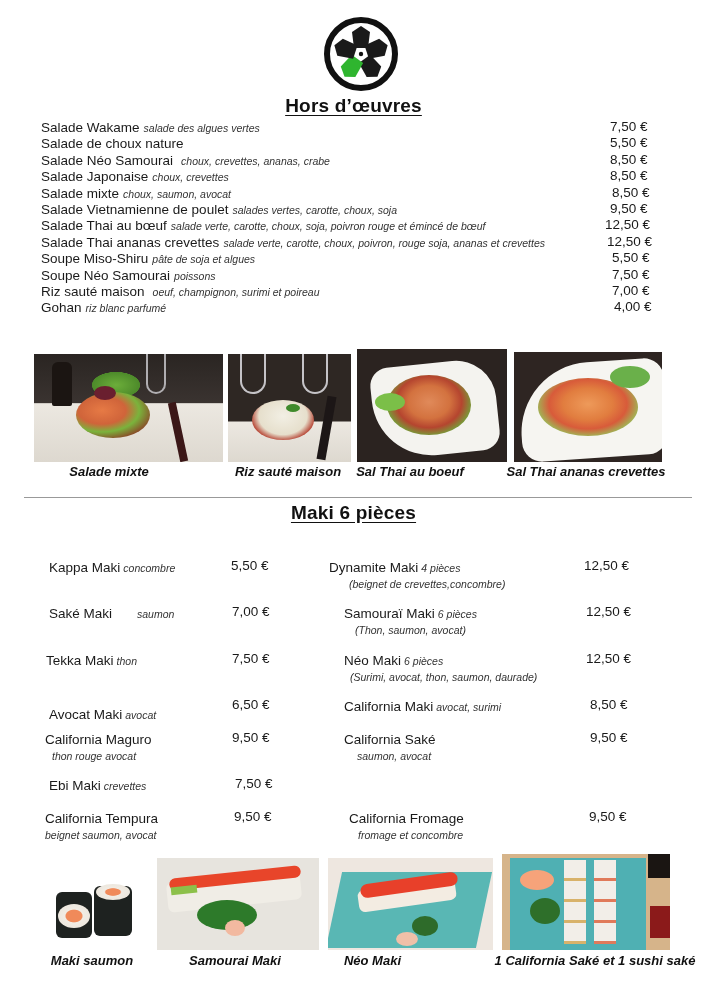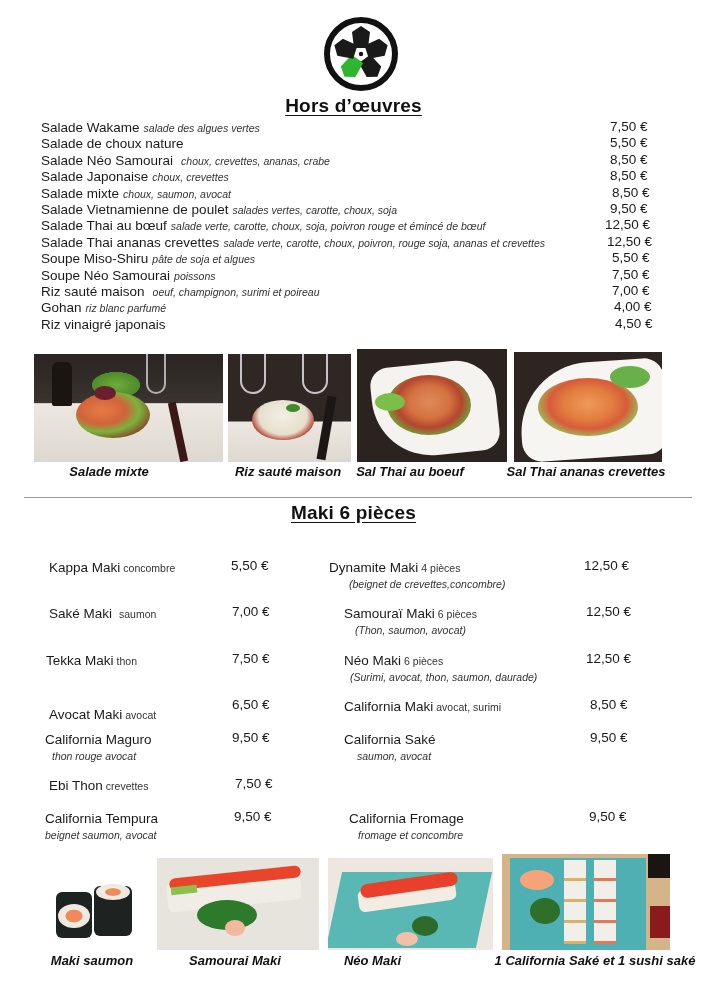--- a/index.html
+++ b/index.html
@@ -25,21 +25,21 @@
   .photo { position: absolute; overflow: hidden; }
   .caption {
     position: absolute; font-size: 13px; font-weight: bold; font-style: italic;
     text-align: center; white-space: nowrap; color: #111;
   }
 
   .divider { position: absolute; left: 24px; top: 497px; width: 668px; height: 1px; background: #999; }
 
   .maki-item { position: absolute; white-space: nowrap; }
   .maki-name { font-size: 13.5px; color: #1a1a1a; }
-  .maki-desc-inline { font-size: 10.5px; color: #333; margin-left: 3px; }
+  .maki-desc-inline { font-size: 10.5px; font-style: italic; color: #333; margin-left: 3px; }
   .maki-desc-block { display: block; font-size: 10.5px; font-style: italic; color: #333; margin-top: 2px; }
   .maki-price { position: absolute; font-size: 13.5px; color: #1a1a1a; white-space: nowrap; }
 </style>
 </head>
 <body>
 
 <div class="logo">
   <svg width="76" height="76" viewBox="0 0 76 76">
     <circle cx="38" cy="38" r="34" fill="none" stroke="#111" stroke-width="6"></circle>
     <g transform="translate(38,38)">
@@ -70,21 +70,20 @@
   <div class="hors-row"><span class="hors-name">Salade Néo Samourai</span><span class="hors-desc" style="margin-left:8px">choux, crevettes, ananas, crabe</span><span class="hors-price" style="left:569px">8,50 €</span></div>
   <div class="hors-row"><span class="hors-name">Salade Japonaise</span><span class="hors-desc">choux, crevettes</span><span class="hors-price" style="left:569px">8,50 €</span></div>
   <div class="hors-row"><span class="hors-name">Salade mixte</span><span class="hors-desc">choux, saumon, avocat</span><span class="hors-price" style="left:571px">8,50 €</span></div>
   <div class="hors-row"><span class="hors-name">Salade Vietnamienne de poulet</span><span class="hors-desc">salades vertes, carotte, choux, soja</span><span class="hors-price" style="left:569px">9,50 €</span></div>
   <div class="hors-row"><span class="hors-name">Salade Thai au bœuf</span><span class="hors-desc">salade verte, carotte, choux, soja, poivron rouge et émincé de bœuf</span><span class="hors-price" style="left:564px">12,50 €</span></div>
   <div class="hors-row"><span class="hors-name">Salade Thai ananas crevettes</span><span class="hors-desc">salade verte, carotte, choux, poivron, rouge soja, ananas et crevettes</span><span class="hors-price" style="left:564px; background:#fff; padding-left:2px">12,50 €</span></div>
   <div class="hors-row"><span class="hors-name">Soupe Miso-Shiru</span><span class="hors-desc">pâte de soja et algues</span><span class="hors-price" style="left:571px">5,50 €</span></div>
   <div class="hors-row"><span class="hors-name">Soupe Néo Samourai</span><span class="hors-desc">poissons</span><span class="hors-price" style="left:571px">7,50 €</span></div>
   <div class="hors-row"><span class="hors-name">Riz sauté maison</span><span class="hors-desc" style="margin-left:8px">oeuf, champignon, surimi et poireau</span><span class="hors-price" style="left:571px">7,00 €</span></div>
   <div class="hors-row"><span class="hors-name">Gohan</span><span class="hors-desc">riz blanc parfumé</span><span class="hors-price" style="left:573px">4,00 €</span></div>
-  <div class="hors-row"><span class="hors-name">Riz vinaigré japonais</span><span class="hors-desc"></span><span class="hors-price" style="left:574px">4,50 €</span></div>
 </div>
 
 <div class="photo" style="left:34px; top:354px; width:189px; height:108px; background:linear-gradient(180deg,#2a2522 0%,#3a3330 45%,#ece8e1 46%,#ddd8cf 100%);">
   <div style="position:absolute; left:18px; top:8px; width:20px; height:44px; background:#1b1512; border-radius:6px 6px 2px 2px;"></div>
   <div style="position:absolute; left:112px; top:0; width:20px; height:40px; border:2px solid rgba(230,230,235,.7); border-top:none; border-radius:0 0 10px 10px;"></div>
   <div style="position:absolute; left:58px; top:18px; width:48px; height:26px; background:radial-gradient(ellipse,#6cae3a 0%,#4d8a2a 70%,transparent 72%);"></div>
   <div style="position:absolute; left:42px; top:38px; width:74px; height:46px; border-radius:50%; background:radial-gradient(ellipse at 35% 40%,#e67a45 0%,#d0643a 35%,#7ab33c 55%,#8c3a25 80%);"></div>
   <div style="position:absolute; left:60px; top:32px; width:22px; height:14px; border-radius:50%; background:#6a1f2f;"></div>
   <div style="position:absolute; left:140px; top:48px; width:8px; height:60px; background:#3b1717; transform:rotate(-12deg);"></div>
 </div>
@@ -113,33 +112,33 @@
 </div>
 <div class="caption" style="left:496px; top:464px; width:180px;">Sal Thai ananas crevettes</div>
 
 <div class="divider"></div>
 
 <div class="section-title title-maki">Maki 6 pièces</div>
 
 <div class="maki-item" style="left:49px; top:558px;"><span class="maki-name">Kappa Maki</span><span class="maki-desc-inline">concombre</span></div>
 <div class="maki-price" style="left:231px; top:558px;">5,50 €</div>
 
-<div class="maki-item" style="left:49px; top:604px;"><span class="maki-name">Saké Maki</span><span class="maki-desc-inline" style="margin-left:7px">saumon</span></div>
+<div class="maki-item" style="left:49px; top:604px;"><span class="maki-name">Saké Maki</span><span class="maki-desc-inline" style="margin-left:25px">saumon</span></div>
 <div class="maki-price" style="left:232px; top:604px;">7,00 €</div>
 
 <div class="maki-item" style="left:46px; top:651px;"><span class="maki-name">Tekka Maki</span><span class="maki-desc-inline">thon</span></div>
 <div class="maki-price" style="left:232px; top:651px;">7,50 €</div>
 
 <div class="maki-item" style="left:49px; top:697px;margin-top:8px;"><span class="maki-name">Avocat Maki</span><span class="maki-desc-inline">avocat</span></div>
 <div class="maki-price" style="left:232px; top:697px;">6,50 €</div>
 
 <div class="maki-item" style="left:45px; top:730px;"><span class="maki-name">California Maguro</span><span class="maki-desc-block" style="margin-left:7px">thon rouge avocat</span></div>
 <div class="maki-price" style="left:232px; top:730px;">9,50 €</div>
 
-<div class="maki-item" style="left:49px; top:776px;"><span class="maki-name">Ebi Thon</span><span class="maki-desc-inline">crevettes</span></div>
+<div class="maki-item" style="left:49px; top:776px;"><span class="maki-name">Ebi Maki</span><span class="maki-desc-inline">crevettes</span></div>
 <div class="maki-price" style="left:235px; top:776px;">7,50 €</div>
 
 <div class="maki-item" style="left:45px; top:809px;"><span class="maki-name">California Tempura</span><span class="maki-desc-block">beignet saumon, avocat</span></div>
 <div class="maki-price" style="left:234px; top:809px;">9,50 €</div>
 
 <div class="maki-item" style="left:329px; top:558px;"><span class="maki-name">Dynamite Maki</span><span class="maki-desc-inline">4 pièces</span><span class="maki-desc-block" style="margin-left:20px">(beignet de crevettes,concombre)</span></div>
 <div class="maki-price" style="left:584px; top:558px;">12,50 €</div>
 
 <div class="maki-item" style="left:344px; top:604px;"><span class="maki-name">Samouraï Maki</span><span class="maki-desc-inline">6 pièces</span><span class="maki-desc-block" style="margin-left:11px">(Thon, saumon, avocat)</span></div>
 <div class="maki-price" style="left:586px; top:604px;">12,50 €</div>

